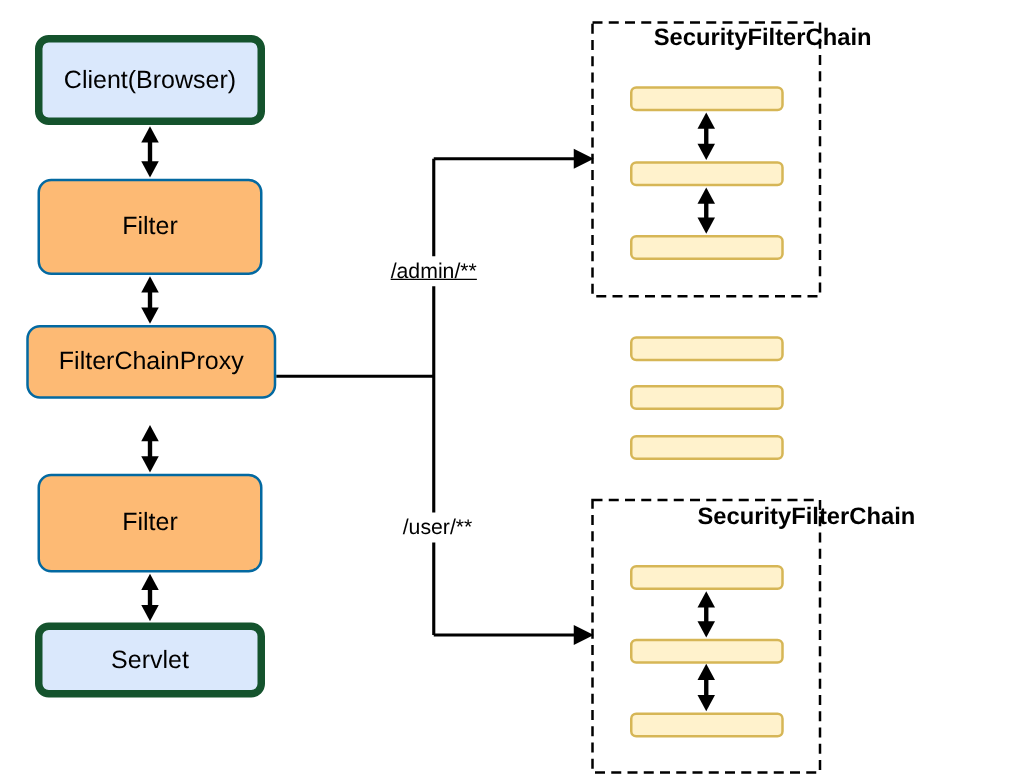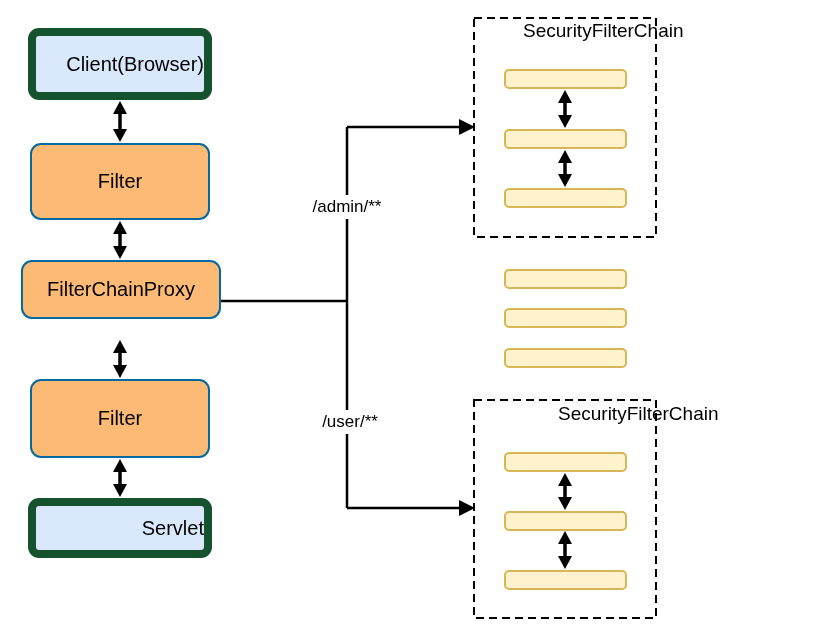--- a/index.html
+++ b/index.html
@@ -28,22 +28,21 @@
     align-items: center;
     justify-content: center;
     box-sizing: border-box;
     border-radius: 11px;
     font-size: 20px;
     color: #000000;
     text-align: center;
   }
   .node.blue {
     background: #dae8fc;
-    border: 8px solid #14532d;
-    justify-content: flex-end;
+    border: 6px solid #14532d;
   }
   .node.yellow {
     background: #fdba74;
     border: 2px solid #0369a1;
   }
   .slot {
     position: absolute;
     z-index: 2;
     width: 123px;
     height: 20px;
@@ -51,20 +50,21 @@
     background: #fff2cc;
     border: 2px solid #d6b656;
     border-radius: 5px;
   }
   .chain-title {
     position: absolute;
     z-index: 3;
     font-size: 19px;
     color: #000000;
     white-space: nowrap;
+    font-weight: bold;
   }
   .route-label {
     position: absolute;
     z-index: 3;
     transform: translate(-50%, -50%);
     background: #ffffff;
     padding: 2px 3px;
     font-size: 17px;
     color: #000000;
     white-space: nowrap;
@@ -151,21 +151,21 @@
   </div>
 
   <div class="node yellow" style="left:30px; top:379px; width:180px; height:79px;">
     <span>Filter</span>
   </div>
 
   <div class="node blue" style="left:28px; top:498px; width:184px; height:60px;">
     <span>Servlet</span>
   </div>
 
-  <div class="route-label" style="left:347px; top:207px;">/admin/**</div>
+  <div class="route-label" style="left:347px; top:217px;text-decoration:underline;">/admin/**</div>
   <div class="route-label" style="left:350px; top:410px;margin-top:12px;">/user/**</div>
 
   <div class="chain-title" style="left:523px; top:20px;">SecurityFilterChain</div>
   <div class="slot" style="left:504px; top:69px;"></div>
   <div class="slot" style="left:504px; top:129px;"></div>
   <div class="slot" style="left:504px; top:188px;"></div>
 
   <div class="slot" style="left:504px; top:269px;"></div>
   <div class="slot" style="left:504px; top:308px;"></div>
   <div class="slot" style="left:504px; top:348px;"></div>

